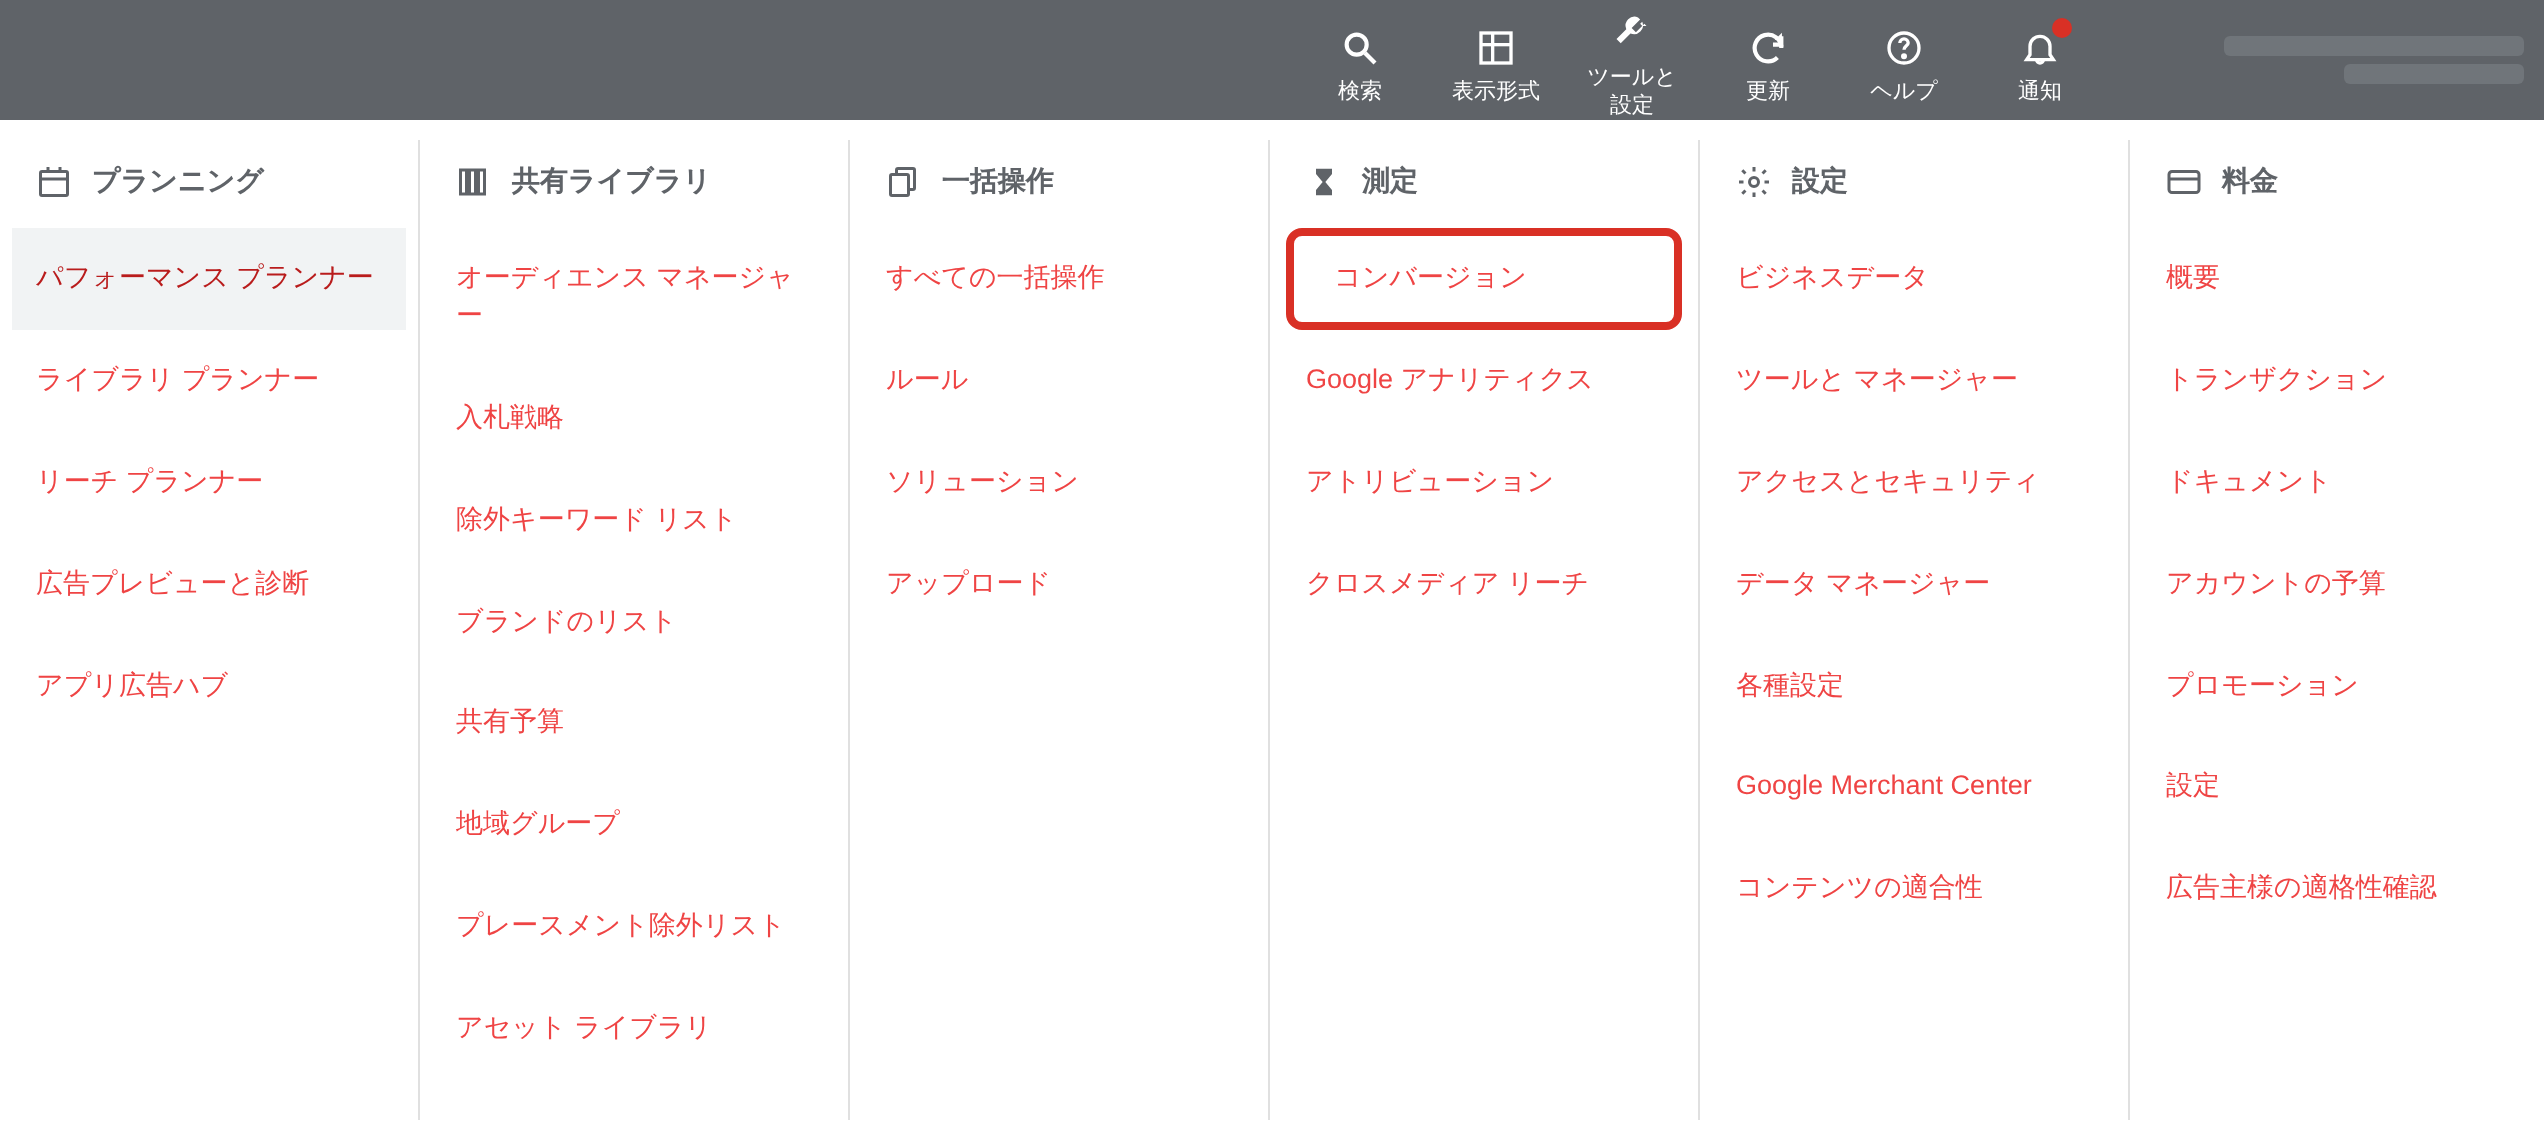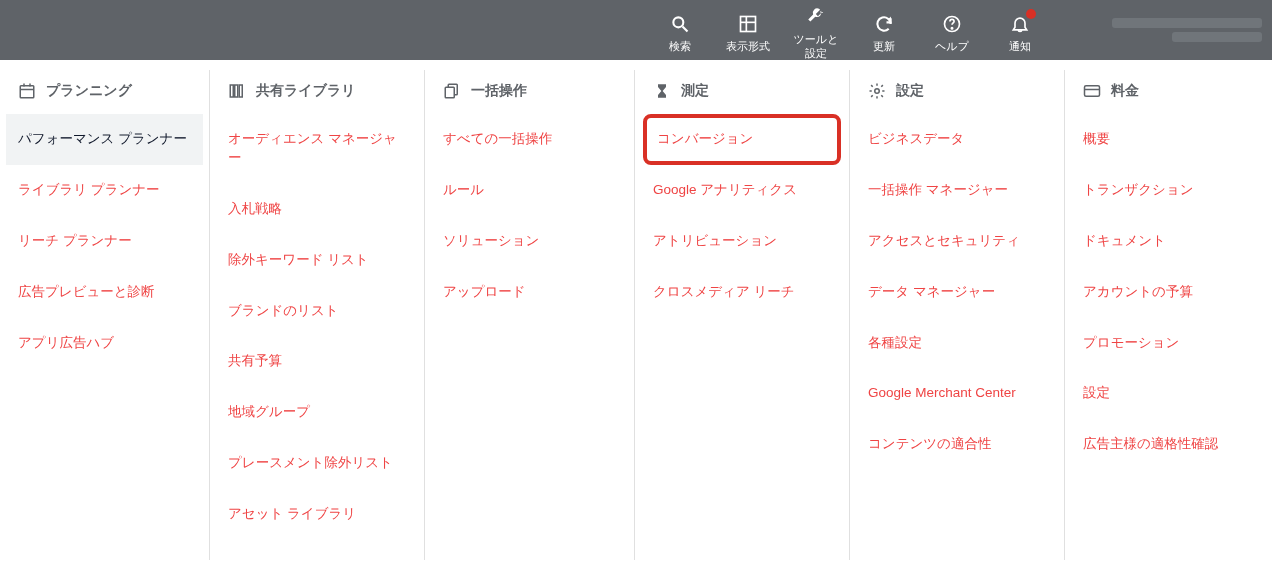--- a/index.html
+++ b/index.html
@@ -101,26 +101,26 @@
     .menu-item {
       padding: 16px 12px;
       font-size: 13.5px;
       color: #ef4444;
       cursor: pointer;
       border-radius: 0;
       line-height: 1.4;
     }
     .menu-item.hover {
       background: #f1f3f4;
-      color: #0f172a;
+      color: #b91c1c;
     }
     .menu-item.highlight-box {
       border: 4px solid #d93025;
       border-radius: 8px;
-      padding: 12px 10px;
+      padding: 12px 20px;
       margin: 0 2px;
     }
     svg { display: block; }
   </style>
 </head>
 <body>
 
 <div class="topbar">
   <div class="topbar-items">
     <div class="topbar-item">
@@ -265,21 +265,21 @@
     <div class="col-header">
       <span class="hicon">
         <svg viewBox="0 0 24 24" width="18" height="18" fill="none" stroke="#5f6368" stroke-width="2">
             <circle cx="12" cy="12" r="3"></circle>
             <path d="M12 2v3M12 19v3M4.2 4.2l2.1 2.1M17.7 17.7l2.1 2.1M2 12h3M19 12h3M4.2 19.8l2.1-2.1M17.7 6.3l2.1-2.1"></path>
           </svg>
       </span>
       <span>設定</span>
     </div>
     <div class="menu-item">ビジネスデータ</div>
-    <div class="menu-item">一括操作 マネージャー</div>
+    <div class="menu-item">ツールと マネージャー</div>
     <div class="menu-item">アクセスとセキュリティ</div>
     <div class="menu-item">データ マネージャー</div>
     <div class="menu-item">各種設定</div>
     <div class="menu-item">Google Merchant Center</div>
     <div class="menu-item">コンテンツの適合性</div>
   </div>
 
   <div class="menu-col c5">
     <div class="col-header">
       <span class="hicon">

